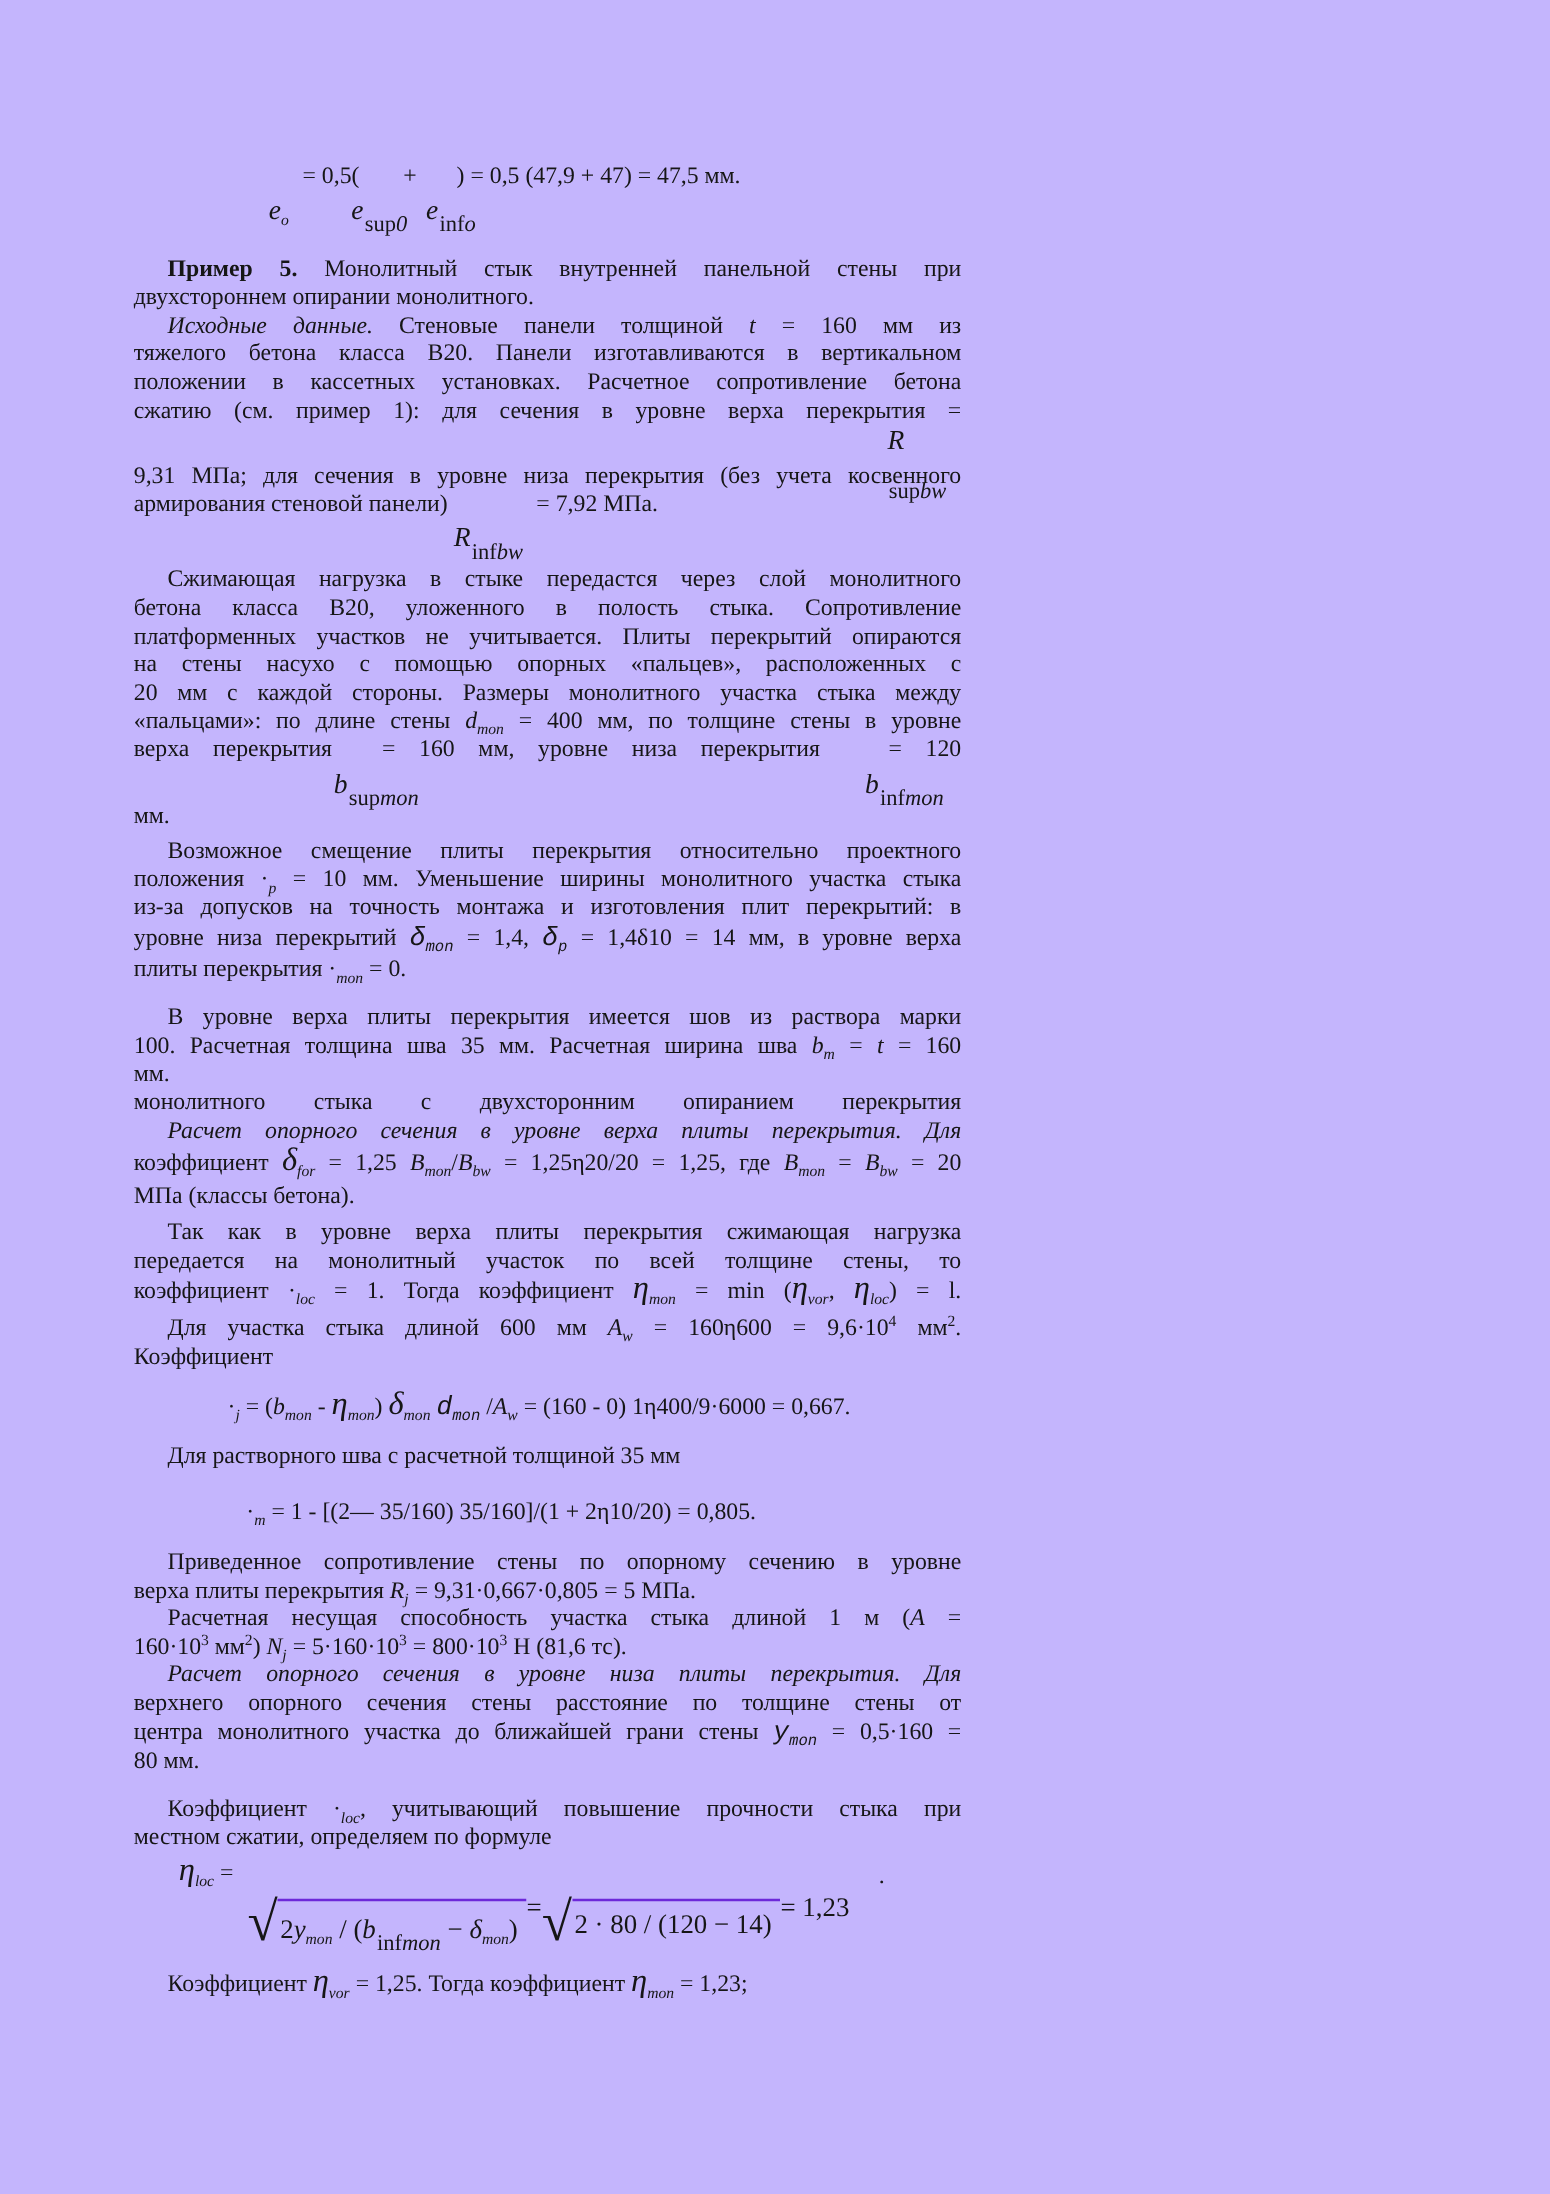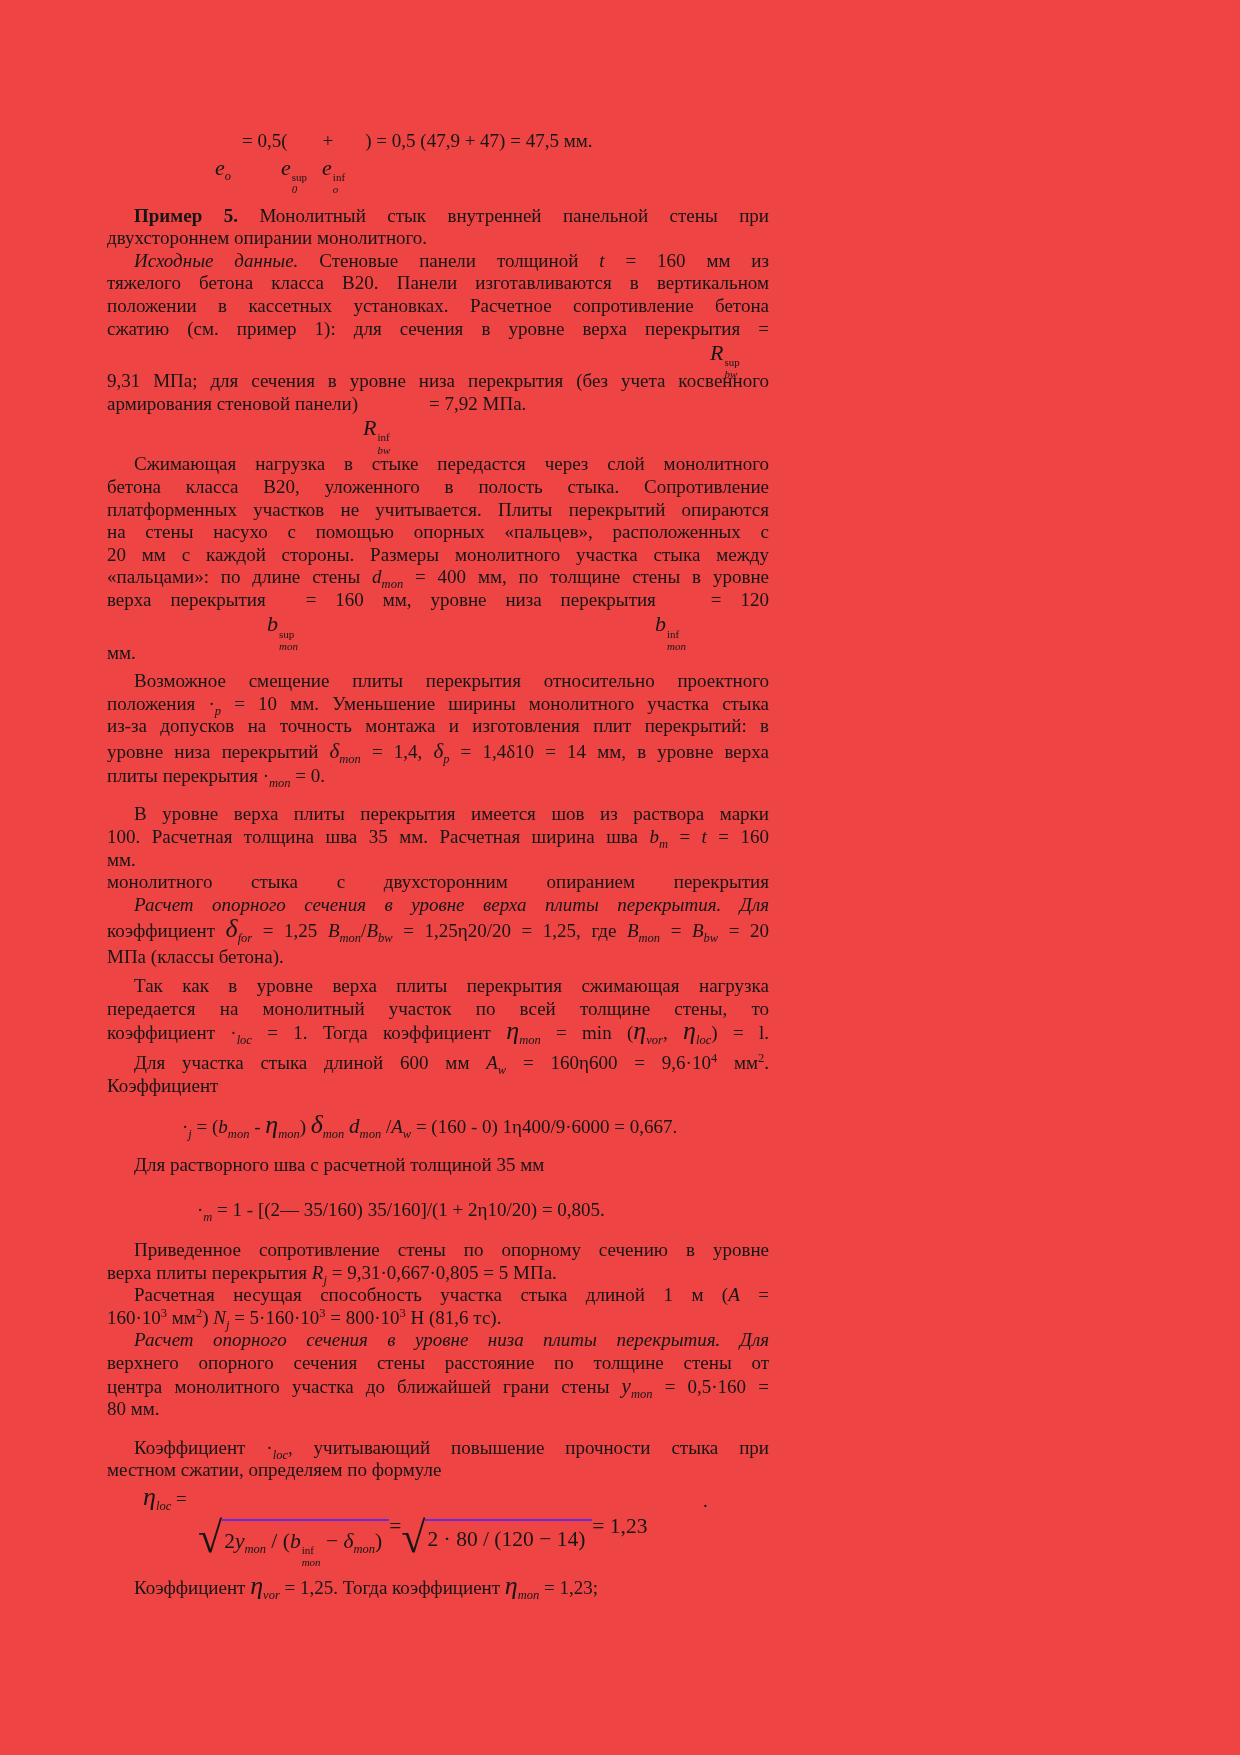--- a/index.html
+++ b/index.html
@@ -1,44 +1,44 @@
 <!DOCTYPE html>
 <html lang="ru"><head>
 <meta charset="utf-8">
 <style>
   html,body{margin:0;padding:0;background:#ffffff;}
   .page{
     position:relative;
     width:1240px;height:1755px;
-    background:#ef4444;
+    background:#c4b5fd;
     color:#161616;
     font-family:"Liberation Serif",serif;
     overflow:hidden;
   }
   .doc{
     position:absolute;left:107px;top:130px;width:662px;
     font-size:19px;
   }
   .para{margin:0;}
   .line{line-height:22.6px;min-height:22.6px;}
   .j{text-align:justify;text-align-last:justify;}
   .ind{text-indent:27px;}
   .tall{line-height:26px;min-height:26px;}
   .tall30{line-height:30px;min-height:30px;}
   .drop{height:30px;line-height:24px;}
   .v{font-style:italic;}
   .b{font-weight:bold;}
   .lg{font-size:22px;}
-  .med{font-size:21px;}
+  .med{font-size:21px;font-family:Liberation Mono, monospace;}
   .big{font-size:26px;line-height:0;}
   .dot{font-size:19px;}
   .fr{font-size:21.5px;}
   sub{font-size:12.5px;font-style:italic;vertical-align:-5px;line-height:0;}
   sup{font-size:12.5px;font-style:normal;vertical-align:7px;line-height:0;}
-  .stk{display:inline-flex;flex-direction:column;font-size:11px;line-height:1.12;vertical-align:-0.55em;margin-left:1px;margin-top:16px;}
+  .stk{display:inline-flex;flex-direction:row;font-size:18px;line-height:1.12;vertical-align:-0.55em;margin-left:1px;margin-top:16px;}
   .stk .st{font-style:normal;}
   .stk .sb{font-style:italic;}
   
   .g15{margin-left:15px;}.g32{margin-left:32px;}.g35{margin-left:35px;}
   .g40{margin-left:40px;}.g45{margin-left:71px;}.g50{margin-left:50px;}
   .g55{margin-left:55px;}.g357{margin-left:357px;}
   .eq1a{padding-left:135px;}
   .eq1b{padding-left:108px;height:42px;line-height:30px;}
   .dl-rsup{padding-left:603px;}
   .dl-rinf{padding-left:256px;}

